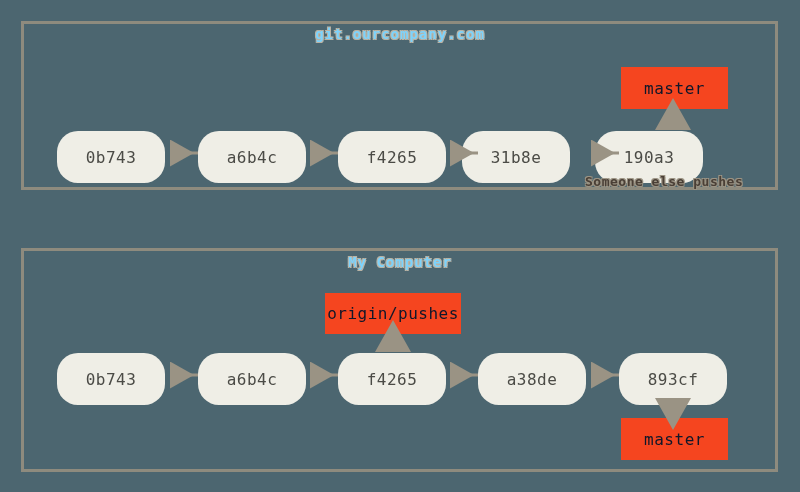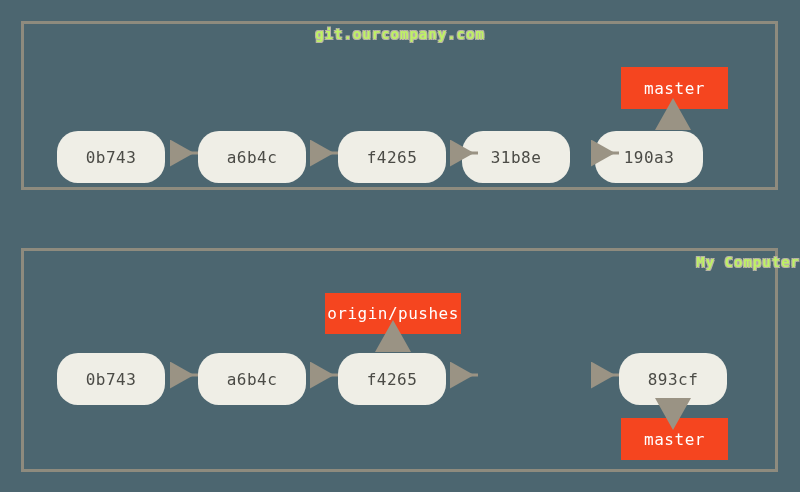--- a/index.html
+++ b/index.html
@@ -22,51 +22,51 @@
   #panel-local {left:21px;top:248px;width:757px;height:224px;}
 
   .panel-title{
     position:absolute;
     width:100%;
     text-align:center;
     font-family:"DejaVu Sans Mono", monospace;
     font-size:14px;
     font-weight:bold;
     letter-spacing:1px;
-    color:#bef264;
+    color:#7dd3fc;
     text-shadow:
        1px  1px 0 #b9b4a6,
       -1px -1px 0 #b9b4a6,
        1px -1px 0 #b9b4a6,
       -1px  1px 0 #b9b4a6;
     user-select:none;
   }
   #title-remote{left:0;top:26px;}
-  #title-local {left:0;top:254px;text-align:right;}
+  #title-local {left:0;top:254px;}
 
   .commit{
     position:absolute;
     width:108px;height:52px;
     background:#efeee6;
     border-radius:21px;
     display:flex;align-items:center;justify-content:center;
     font-family:"DejaVu Sans Mono", monospace;
     font-size:16px;
     color:#4b4b46;
     letter-spacing:0.5px;
     box-sizing:border-box;
   }
 
   .label-box{
     position:absolute;
     background:#f5451f;
     display:flex;align-items:center;justify-content:center;
     font-family:"DejaVu Sans Mono", monospace;
     font-size:16px;
-    color:#ffffff;
+    color:#0f172a;
     letter-spacing:0.5px;
     box-sizing:border-box;
   }
 
   .note{
     position:absolute;
     font-family:"DejaVu Sans Mono", monospace;
     font-size:13px;
     font-weight:bold;
     letter-spacing:0.5px;
@@ -94,27 +94,29 @@
   <div class="panel-title" id="title-remote">git.ourcompany.com</div>
 
   <div class="commit" style="left:57px;  top:131px;">0b743</div>
   <div class="commit" style="left:198px; top:131px;">a6b4c</div>
   <div class="commit" style="left:338px; top:131px;">f4265</div>
   <div class="commit" style="left:462px; top:131px;">31b8e</div>
   <div class="commit" style="left:595px; top:131px;">190a3</div>
 
   <div class="label-box" style="left:621px; top:67px; width:107px; height:42px;">master</div>
 
+  <div class="note" style="left:585px; top:174px;">Someone else pushes</div>
 
   <div class="panel" id="panel-local"></div>
   <div class="panel-title" id="title-local">My Computer</div>
 
   <div class="commit" style="left:57px;  top:353px;">0b743</div>
   <div class="commit" style="left:198px; top:353px;">a6b4c</div>
   <div class="commit" style="left:338px; top:353px;">f4265</div>
+  <div class="commit" style="left:478px; top:353px;">a38de</div>
   <div class="commit" style="left:619px; top:353px;">893cf</div>
 
   <div class="label-box" style="left:325px; top:293px; width:136px; height:41px;">origin/pushes</div>
 
   <div class="label-box" style="left:621px; top:418px; width:107px; height:42px;">master</div>
 
   <svg class="arrows" viewBox="0 0 800 492">
     <defs>
       <marker id="ah-left" markerWidth="9" markerHeight="9" refX="8" refY="4.5" orient="auto" markerUnits="strokeWidth">
         <path d="M8,0 L8,9 L0,4.5 z" fill="#9a9384"></path>

